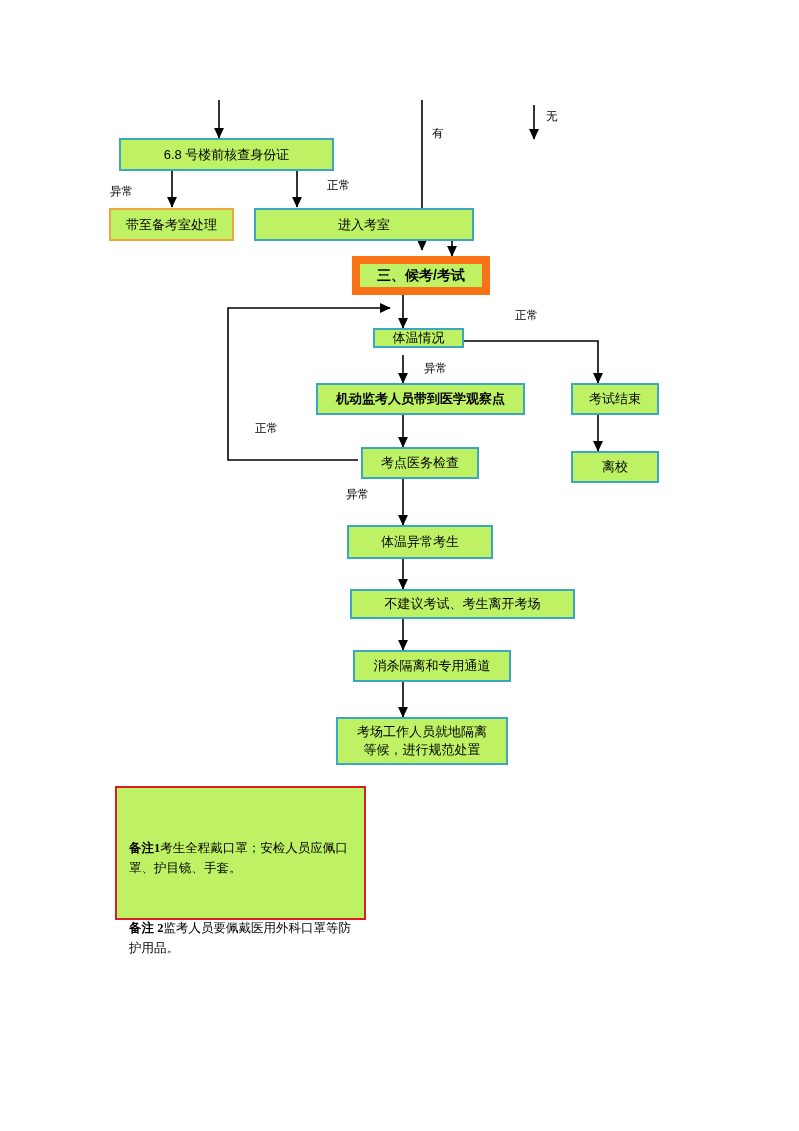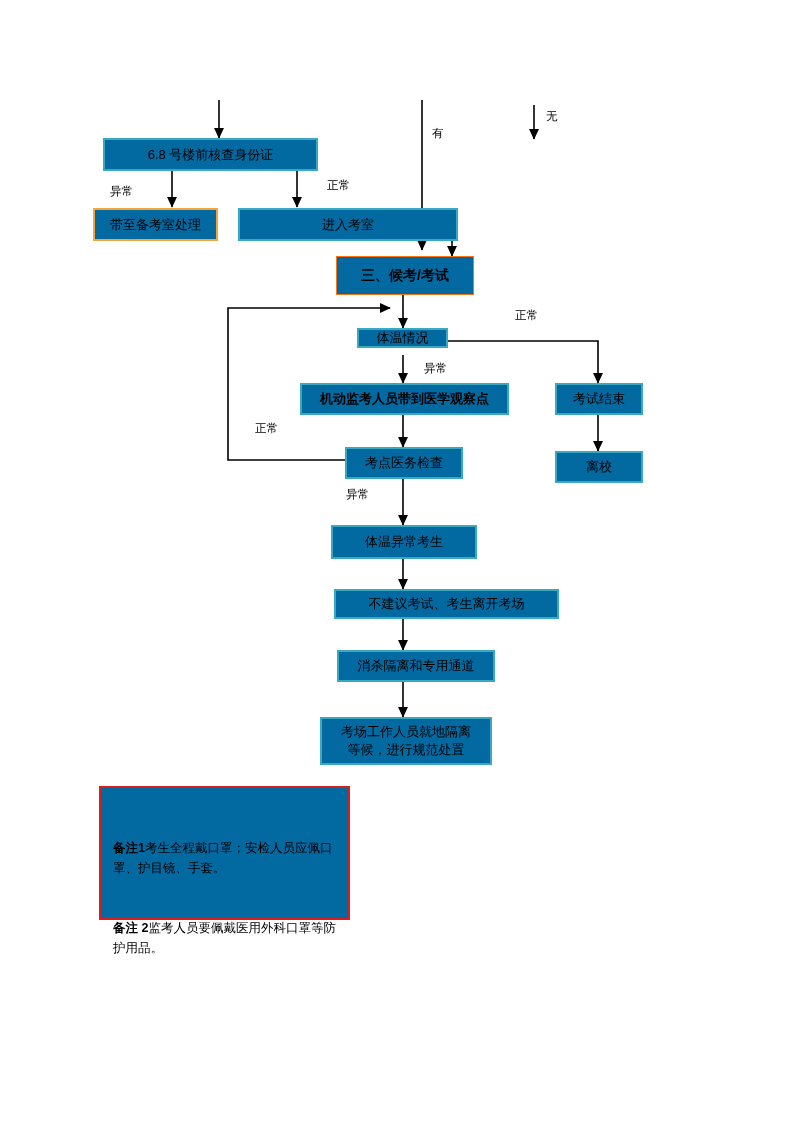--- a/index.html
+++ b/index.html
@@ -17,50 +17,51 @@
     background: #ffffff;
     overflow: hidden;
   }
   .node {
     position: absolute;
     box-sizing: border-box;
     display: flex;
     align-items: center;
     justify-content: center;
     text-align: center;
-    background: #0369a1;
+    background: #bef264;
     font-size: 13px;
     line-height: 1.35;
     color: #000000;
     padding: 2px 4px;
     white-space: pre-line;
+    margin-left: 16px;
   }
   .node.blue {
     border: 2px solid #3aa8c1;
   }
   .node.orange {
     border: 2px solid #f0a63c;
   }
   .node.darkred {
     border: 2px solid #8e3a3a;
   }
   .node.section {
-    border: 1px solid #f97316;
+    border: 8px solid #f97316;
     font-weight: bold;
     font-size: 14px;
   }
   .node.note {
     border: 2px solid #d81f1f;
     display: block;
     text-align: left;
     padding: 10px 12px;
     font-size: 12.5px;
     line-height: 1.6;
   }
-  .note b { font-weight: bold; }
+  .note b { font-weight: bold; font-family: Liberation Serif, serif; }
   .edge-label {
     position: absolute;
     font-size: 11.5px;
     color: #000000;
     white-space: nowrap;
   }
   svg.wires {
     position: absolute;
     left: 0;
     top: 0;

